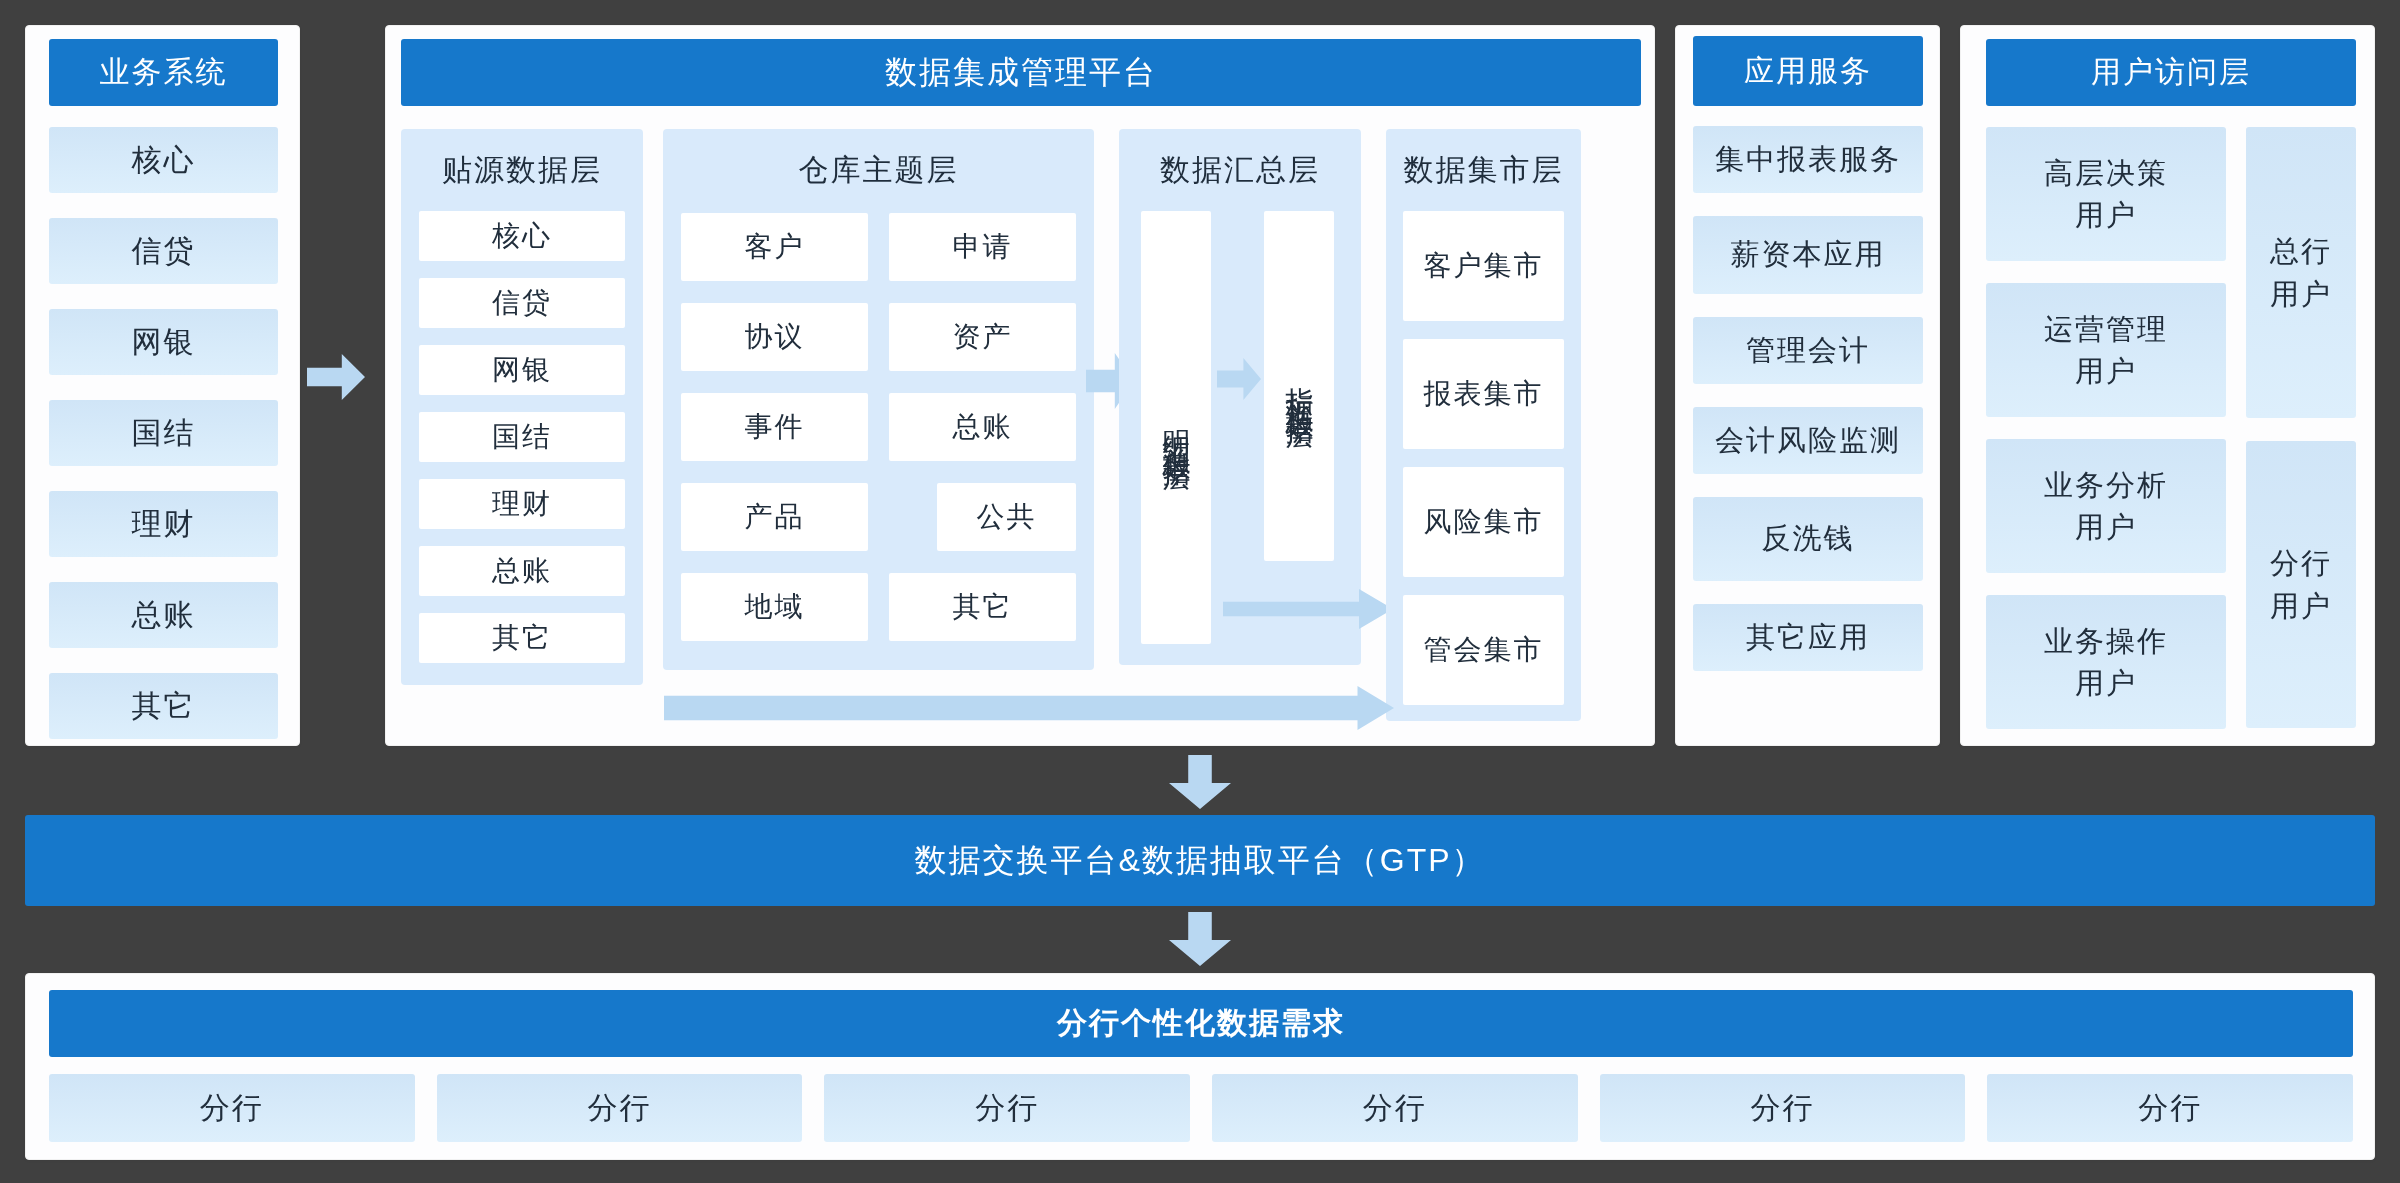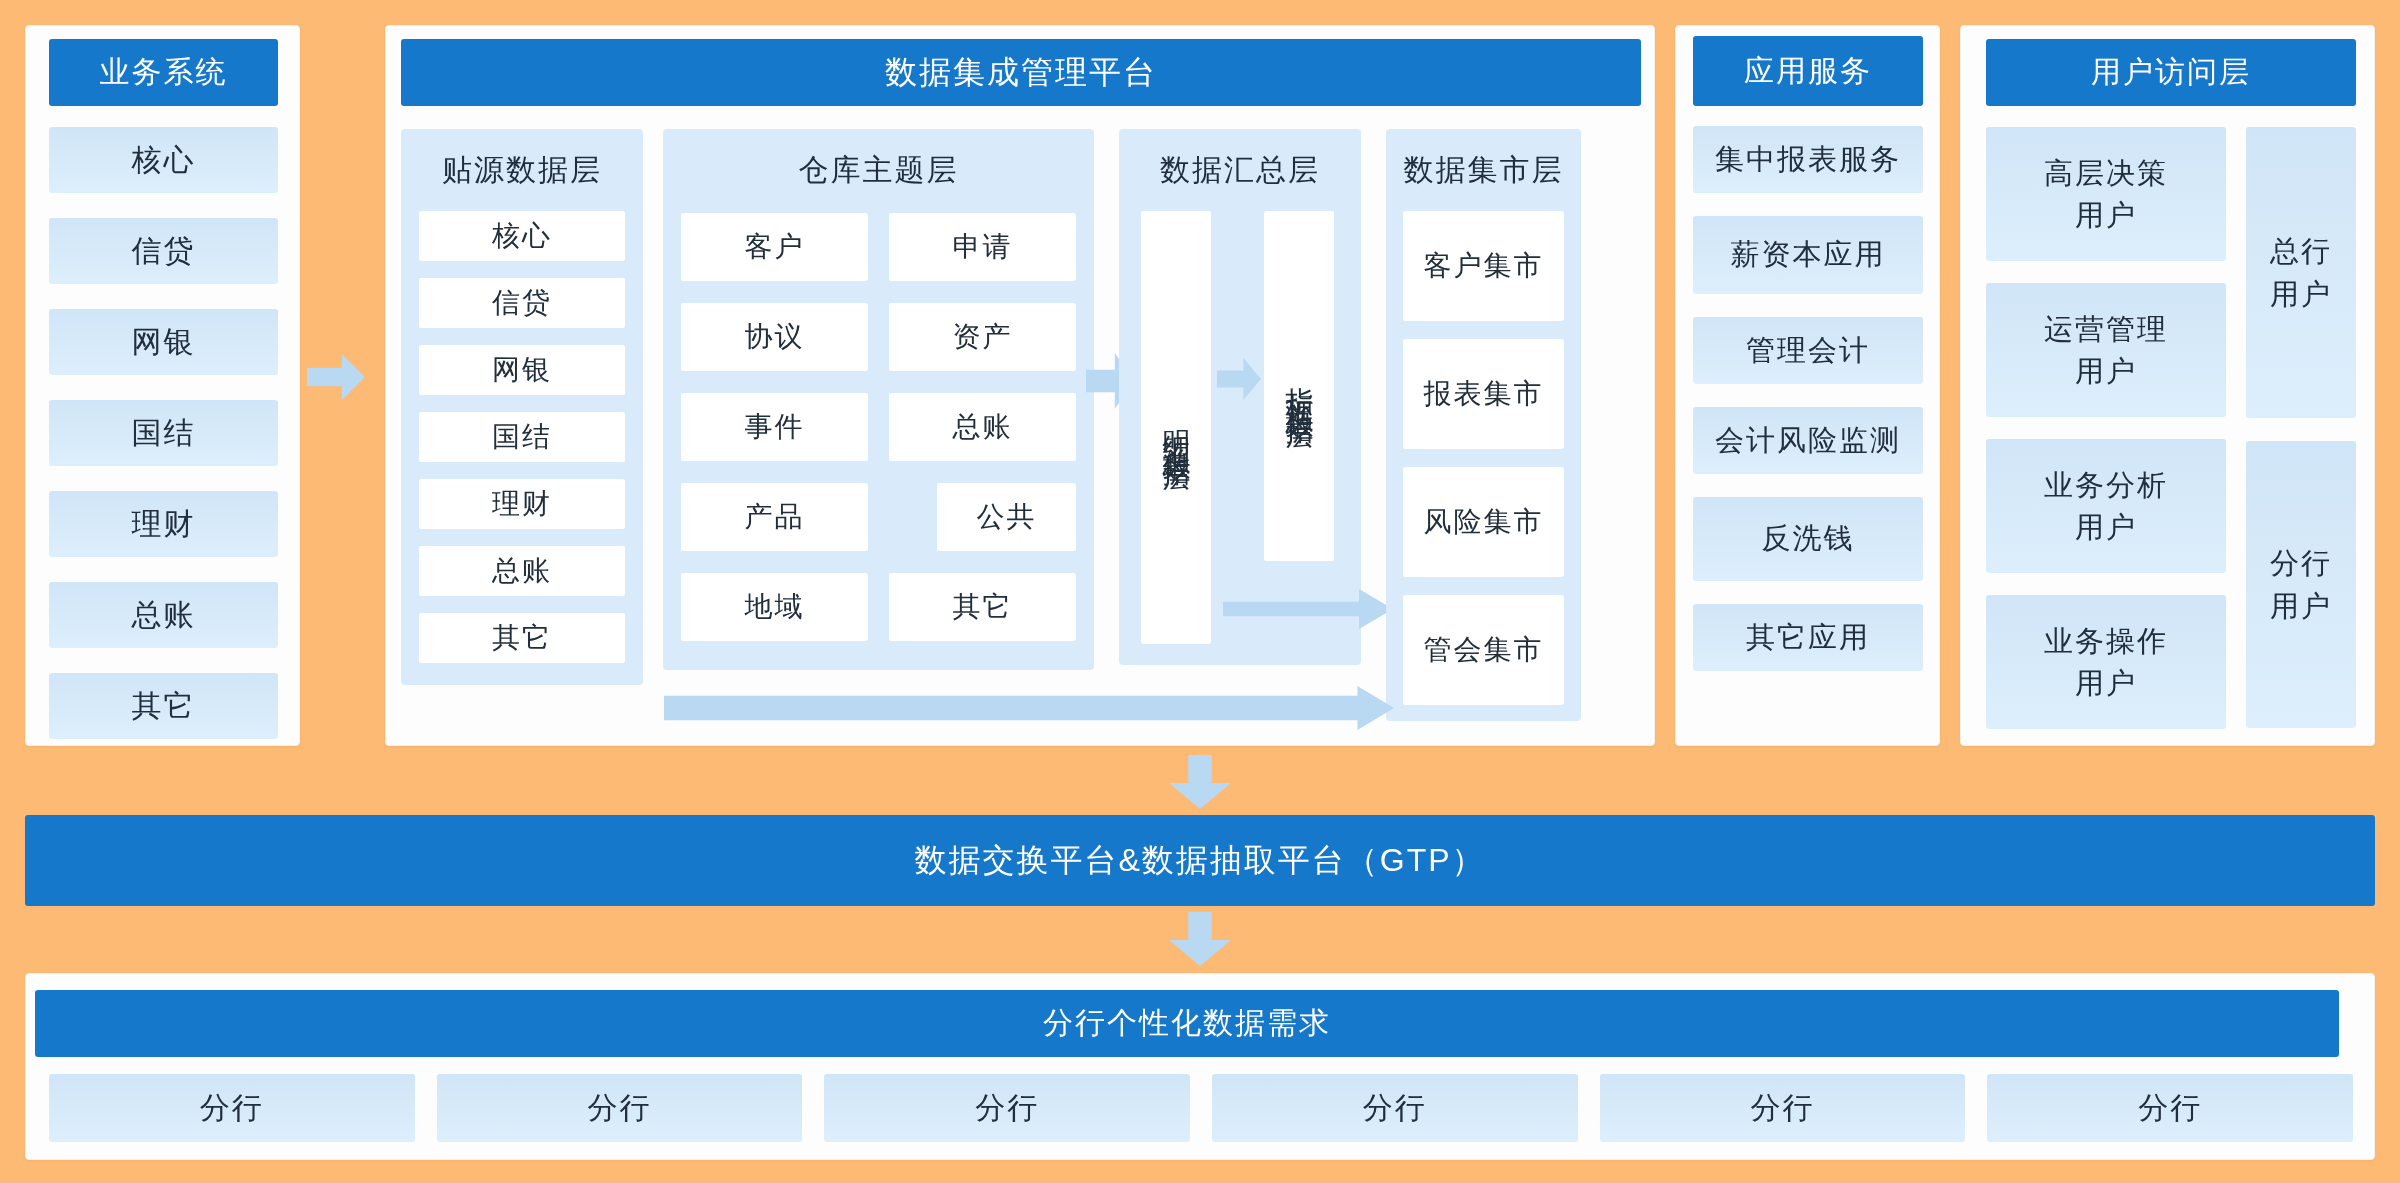--- a/index.html
+++ b/index.html
@@ -1,17 +1,17 @@
 <!DOCTYPE html>
 <html><head>
 <meta charset="utf-8">
 <style>
   html,body{margin:0;padding:0;}
   body{font-family:"Liberation Sans","DejaVu Sans",sans-serif;}
-  .stage{position:relative;width:2400px;height:1183px;background:#fdba74;overflow:hidden;}
+  .stage{position:relative;width:2400px;height:1183px;background:#404040;overflow:hidden;}
   .card{position:absolute;background:#fdfdfe;border:1px solid #f1f1f1;border-radius:4px;
         box-shadow:0 1px 3px rgba(0,0,0,.05);box-sizing:border-box;}
   .hdr{position:absolute;background:#1678cb;color:#fff;border-radius:3px;
        display:flex;align-items:center;justify-content:center;font-size:30px;letter-spacing:2px;}
   .panel{position:absolute;background:#d9eafb;border-radius:4px;}
   .panel-title{height:62px;display:flex;align-items:center;justify-content:center;
                font-size:30px;color:#1f2d3c;letter-spacing:2px;text-align:center;}
   .cell-lb{background:linear-gradient(180deg,#d0e5f7,#ddeffc);border-radius:3px;
            display:flex;align-items:center;justify-content:center;
            font-size:30px;color:#212e3c;letter-spacing:2px;}
@@ -133,21 +133,21 @@
 用户</div>
   </div>
 
   <div class="arrow arrow-down" style="left:1169px;top:755px;width:62px;height:54px;"></div>
 
   <div class="hdr" style="left:25px;top:815px;width:2350px;height:91px;font-size:32px;border-radius:3px;">数据交换平台&amp;数据抽取平台（GTP）</div>
 
   <div class="arrow arrow-down" style="left:1169px;top:912px;width:62px;height:54px;"></div>
 
   <div class="card" style="left:25px;top:973px;width:2350px;height:187px;">
-    <div class="hdr" style="left:9px;top:16px;width:2304px;height:67px;">分行个性化数据需求</div>
+    <div class="hdr" style="left:23px;top:16px;width:2304px;height:67px;font-weight:bold;">分行个性化数据需求</div>
     <div style="position:absolute;left:23px;top:100px;width:2304px;height:68px;display:flex;gap:22px;">
       <div class="cell-lb" style="flex:1;">分行</div>
       <div class="cell-lb" style="flex:1;">分行</div>
       <div class="cell-lb" style="flex:1;">分行</div>
       <div class="cell-lb" style="flex:1;">分行</div>
       <div class="cell-lb" style="flex:1;">分行</div>
       <div class="cell-lb" style="flex:1;">分行</div>
     </div>
   </div>
 

